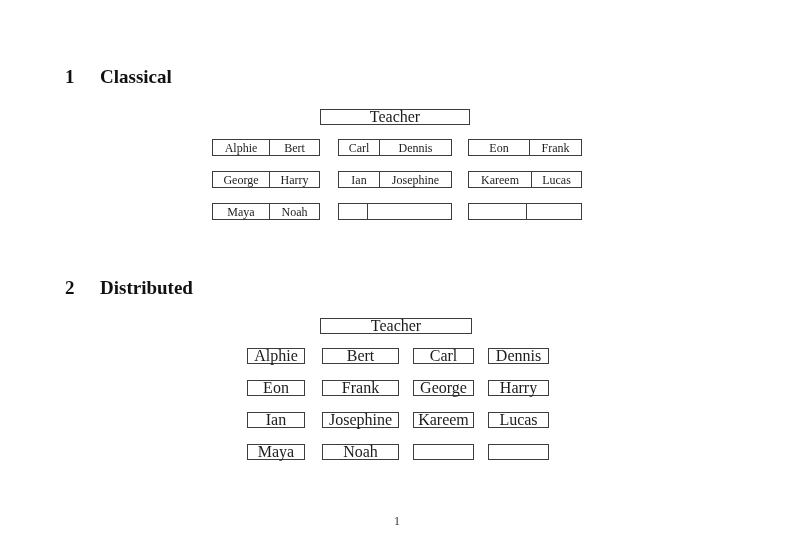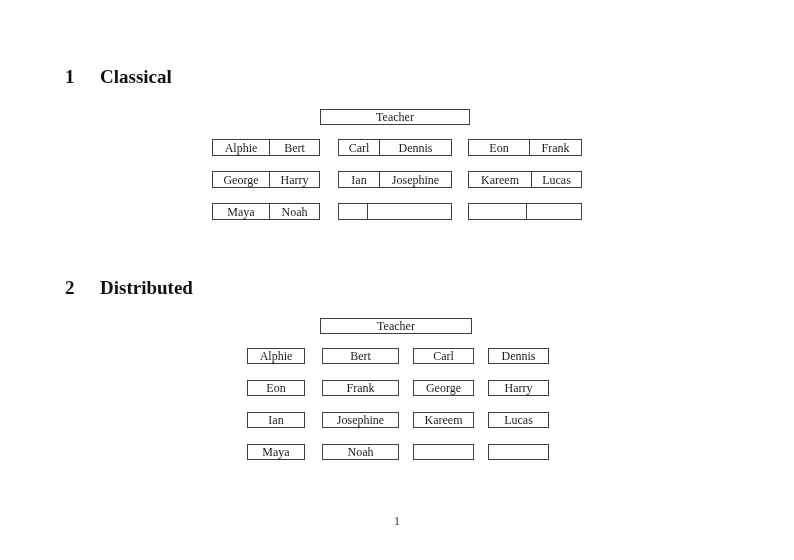--- a/index.html
+++ b/index.html
@@ -23,21 +23,21 @@
   }
   .sec-num { width: 35px; }
   .box {
     position: absolute;
     box-sizing: border-box;
     border: 1px solid #3d3d3d;
     background: #ffffff;
     display: flex;
     align-items: center;
     justify-content: center;
-    font-size: 12px;
+    font-size: 16px;
     line-height: 12px;
     white-space: nowrap;
   }
   .desk {
     position: absolute;
     box-sizing: border-box;
     border: 1px solid #3d3d3d;
     background: #ffffff;
     display: flex;
   }

